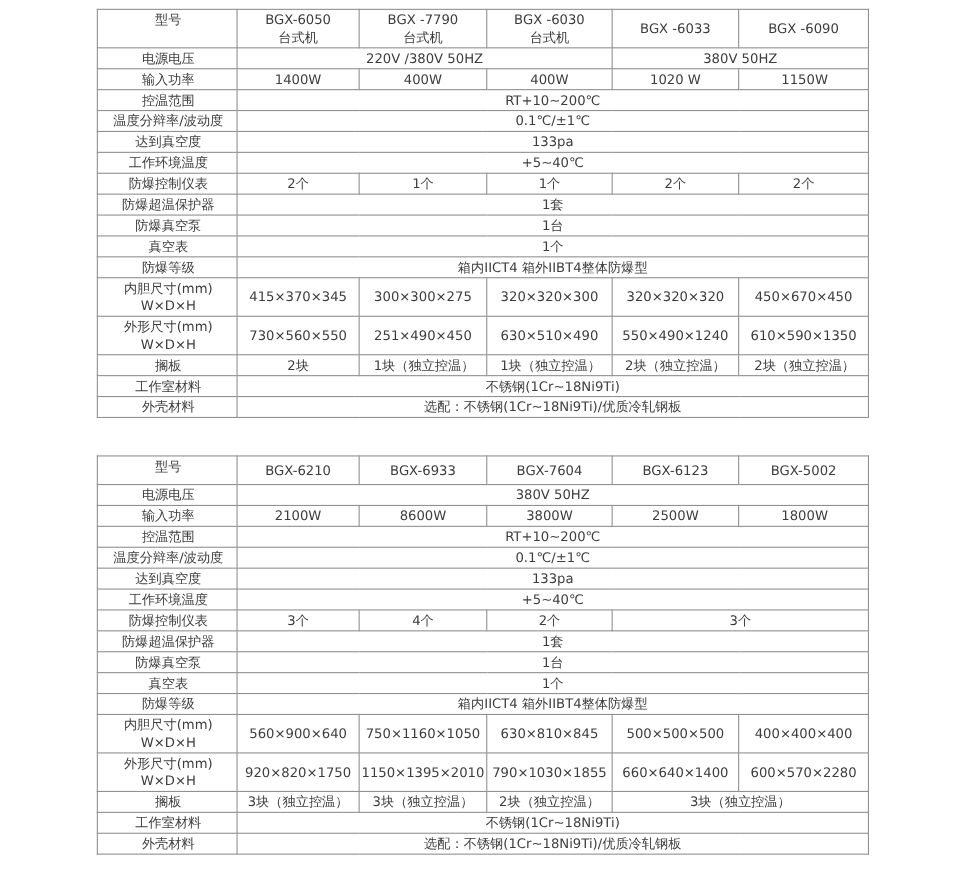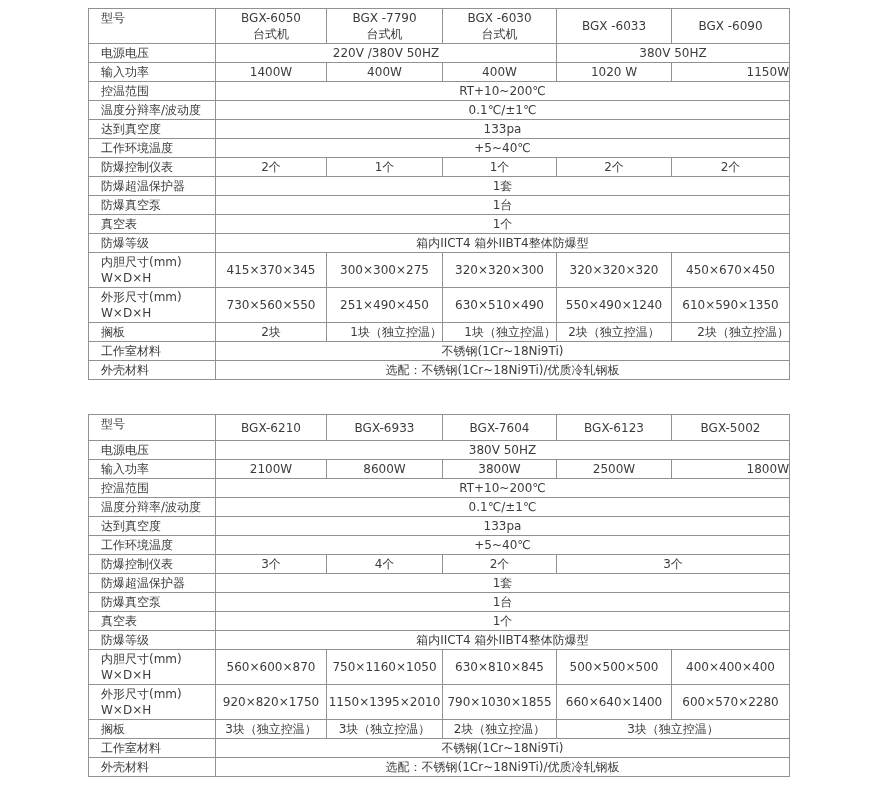--- a/index.html
+++ b/index.html
@@ -29,26 +29,26 @@
   table.spec td {
     border: 1px solid #919191;
     line-height: 16px;
     padding: 1px 0;
     text-align: center;
     vertical-align: middle;
     white-space: pre-line;
     overflow: hidden;
   }
   table.spec td.label {
-    text-align: left;
-    padding-left: 12px;
+    text-align: center;
+    padding-left: 2px;
     vertical-align: top;
   }
   table.spec td.align-left {
-    text-align: right;
+    text-align: center;
     padding-left: 2px;
   }
   table.spec tr.row-0 td {
     height: 23px;
   }
 </style>
 </head>
 <body>
 
 <div class="content">
@@ -227,21 +227,21 @@
           <td class="label">真空表</td>
           <td colspan="5">1个</td>
         </tr>
         <tr class="row-11">
           <td class="label">防爆等级</td>
           <td colspan="5">箱内IICT4  箱外IIBT4整体防爆型</td>
         </tr>
         <tr class="row-12">
           <td class="label">内胆尺寸(mm)
 W×D×H</td>
-          <td>560×600×870</td>
+          <td>560×900×640</td>
           <td>750×1160×1050</td>
           <td>630×810×845</td>
           <td>500×500×500</td>
           <td>400×400×400</td>
         </tr>
         <tr class="row-13">
           <td class="label">外形尺寸(mm)
 W×D×H</td>
           <td>920×820×1750</td>
           <td>1150×1395×2010</td>

